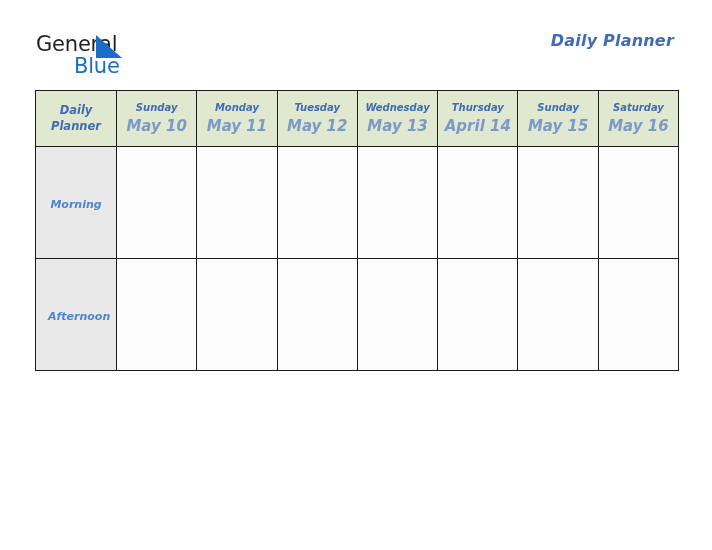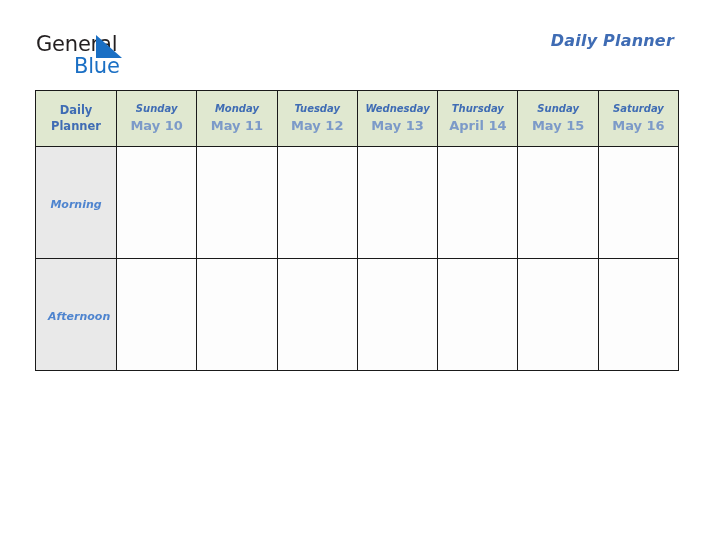--- a/index.html
+++ b/index.html
@@ -106,41 +106,43 @@
   col.day-col   { width: 80.3px; }
 
   
   .planner thead th {
     background: #e0e8d0;
     height: 47px;
     padding: 4px 2px;
   }
   .corner-cell .corner-line {
     font-family: "DejaVu Sans", sans-serif;
+    font-style: italic;
     font-weight: bold;
     font-size: 11.5px;
     color: #3f6cb4;
     line-height: 1.35;
     white-space: nowrap;
   }
   .day-name {
     display: block;
     font-family: "DejaVu Sans", sans-serif;
     font-style: italic;
     font-weight: bold;
     font-size: 10px;
     color: #3f6cb4;
     line-height: 1.3;
     white-space: nowrap;
   }
   .day-date {
     display: block;
     margin-top: 3px;
     font-family: "DejaVu Sans", sans-serif;
-    font-size: 13px;
+    font-style: italic;
+    font-size: 15px;
     color: #7c9ac8;
     line-height: 1.3;
     white-space: nowrap;
   }
 
   
   .planner tbody tr { height: 112px; }
   .row-label {
     background: #e9e9e9;
   }

